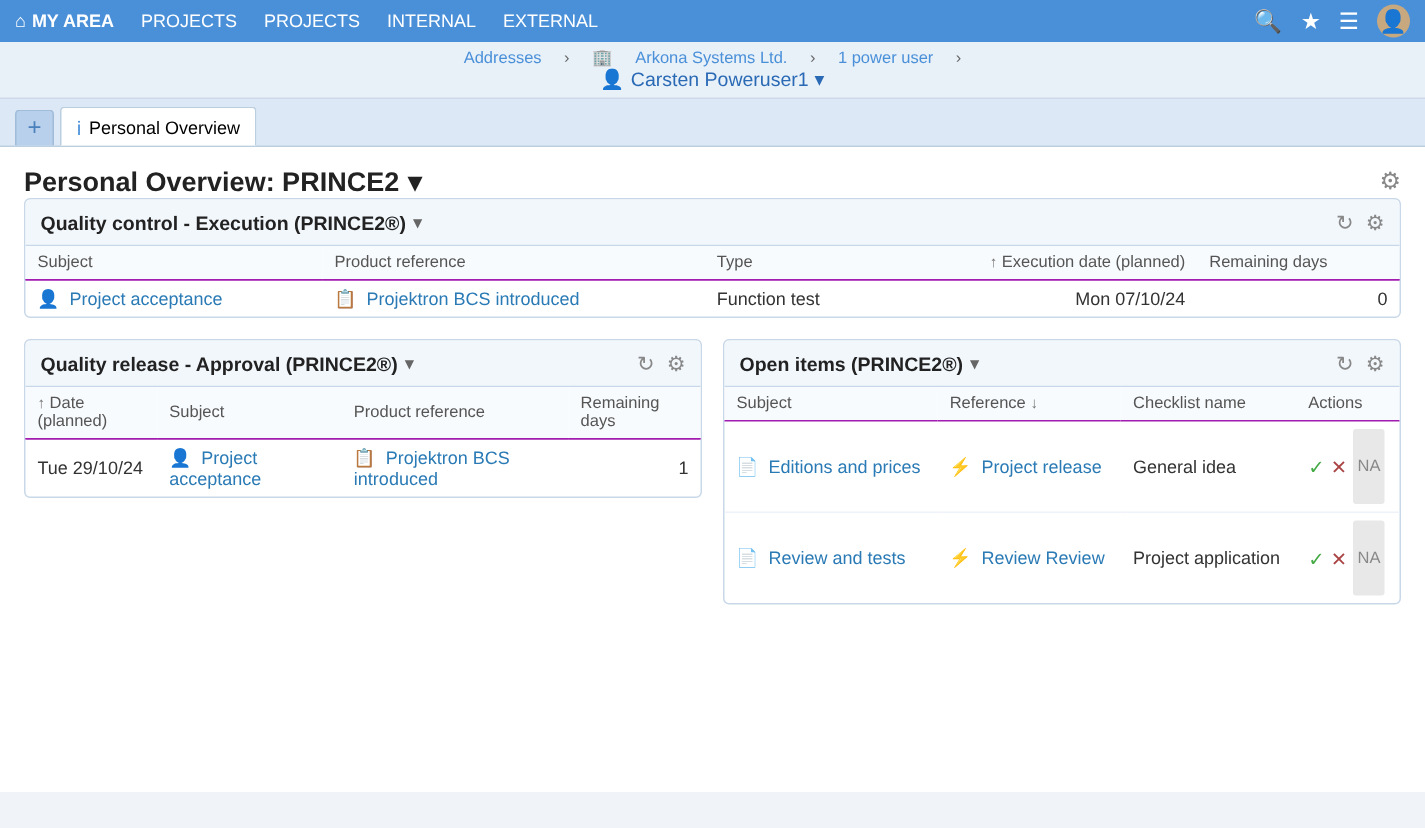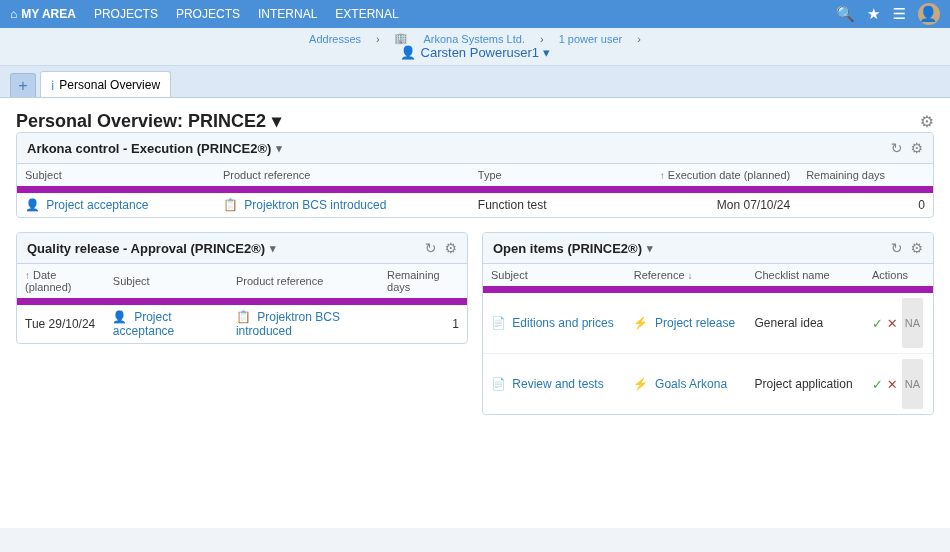--- a/index.html
+++ b/index.html
@@ -209,21 +209,21 @@
     .data-table {
       width: 100%;
       border-collapse: collapse;
     }
     .data-table th {
       font-size: 11px;
       color: #555;
       font-weight: normal;
       padding: 5px 8px;
       text-align: left;
-      border-bottom: 7px solid #a21caf;
+      border-bottom: 1px solid #a21caf;
       background: #f8fbfd;
     }
     .data-table td {
       padding: 5px 8px;
       border-bottom: 1px solid #edf3f8;
       font-size: 12px;
       color: #333;
     }
     .data-table tr:last-child td {
       border-bottom: none;
@@ -330,21 +330,21 @@
     <div class="page-title">
       <span>Personal Overview: PRINCE2</span>
       <span>▾</span>
     </div>
     <span class="filter-icon">⚙</span>
   </div>
 
   <div class="section-card">
     <div class="section-header">
       <div class="section-title">
-        <span>Arkona control - Execution (PRINCE2®)</span>
+        <span>Quality control - Execution (PRINCE2®)</span>
         <span class="chevron-icon">▾</span>
       </div>
       <div class="section-actions">
         <span class="section-action-btn">↻</span>
         <span class="section-action-btn">⚙</span>
       </div>
     </div>
     <table class="data-table">
       <thead>
         <tr>
@@ -463,21 +463,21 @@
                 </div>
               </td>
             </tr>
             <tr>
               <td>
                 <span class="checklist-icon">📄</span>
                 <a class="link-blue">Review and tests</a>
               </td>
               <td>
                 <span class="ref-icon">⚡</span>
-                <a class="link-blue">Goals Arkona</a>
+                <a class="link-blue">Review Review</a>
               </td>
               <td>Project application</td>
               <td>
                 <div class="action-btns">
                   <span class="action-check">✓</span>
                   <span class="action-x">✕</span>
                   <span class="action-na">NA</span>
                 </div>
               </td>
             </tr>

